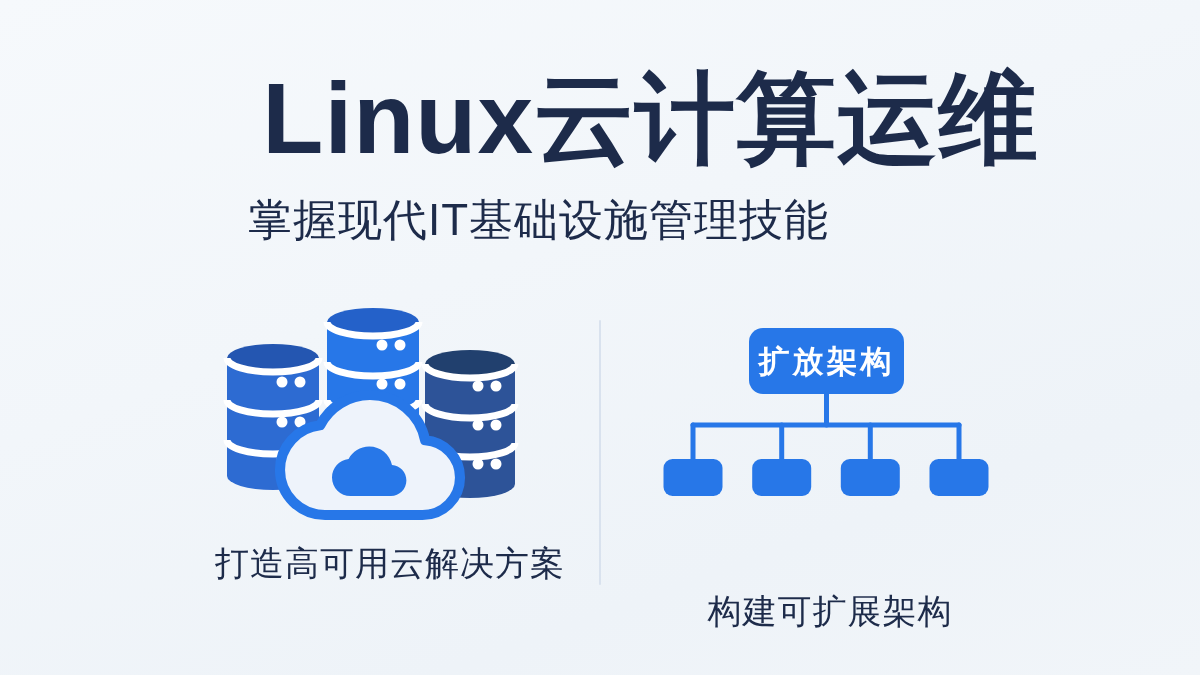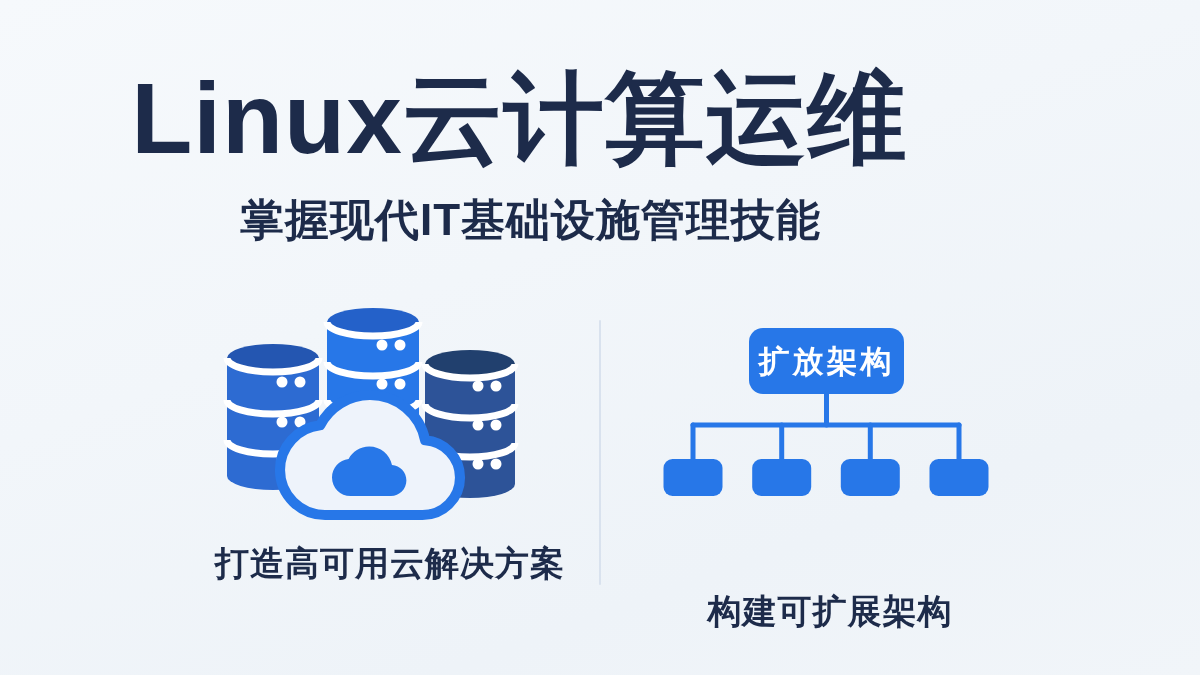--- a/index.html
+++ b/index.html
@@ -16,36 +16,36 @@
     height: 675px;
     background:
       linear-gradient(160deg, #f6f9fc 0%, #f2f6fa 40%, #eef3f8 75%, #f1f5f9 100%);
     color: var(--ink, #1d2b4a);
   }
   .title {
     position: absolute;
     top: 66px;
     left: 0;
     width: 1039px;
-    text-align: center;
+    text-align: right;
     font-size: 100px;
     line-height: 1.05;
     font-weight: 700;
     letter-spacing: 1px;
     color: var(--ink, #1d2b4a);
   }
   .subtitle {
     position: absolute;
     top: 196px;
-    left: 4px;
+    left: 12px;
     width: 1053px;
     text-align: center;
     font-size: 44px;
     line-height: 1.1;
-    font-weight: 700;
+    font-weight: 400;
     letter-spacing: 1px;
     color: var(--ink, #1d2b4a);
   }
   .feature-icon-left {
     position: absolute;
     left: 218px;
     top: 300px;
     width: 302px;
     height: 224px;
   }
@@ -62,21 +62,21 @@
     top: 320px;
     width: 2px;
     height: 265px;
     background: var(--divider, #d9e2ee);
     border-radius: 1px;
   }
   .caption {
     position: absolute;
     top: 541px;
     font-size: 34px;
-    font-weight: 700;
+    font-weight: 400;
     letter-spacing: 1px;
     text-align: center;
     color: var(--ink, #1d2b4a);
   }
   .caption-left  { left: 160px; width: 460px; }
   .caption-right { left: 650px; width: 360px; margin-top: 48px; }
   .diagram-label-text {
     font-family: "Liberation Sans", "DejaVu Sans", sans-serif;
     font-size: 31px;
     font-weight: 600;

